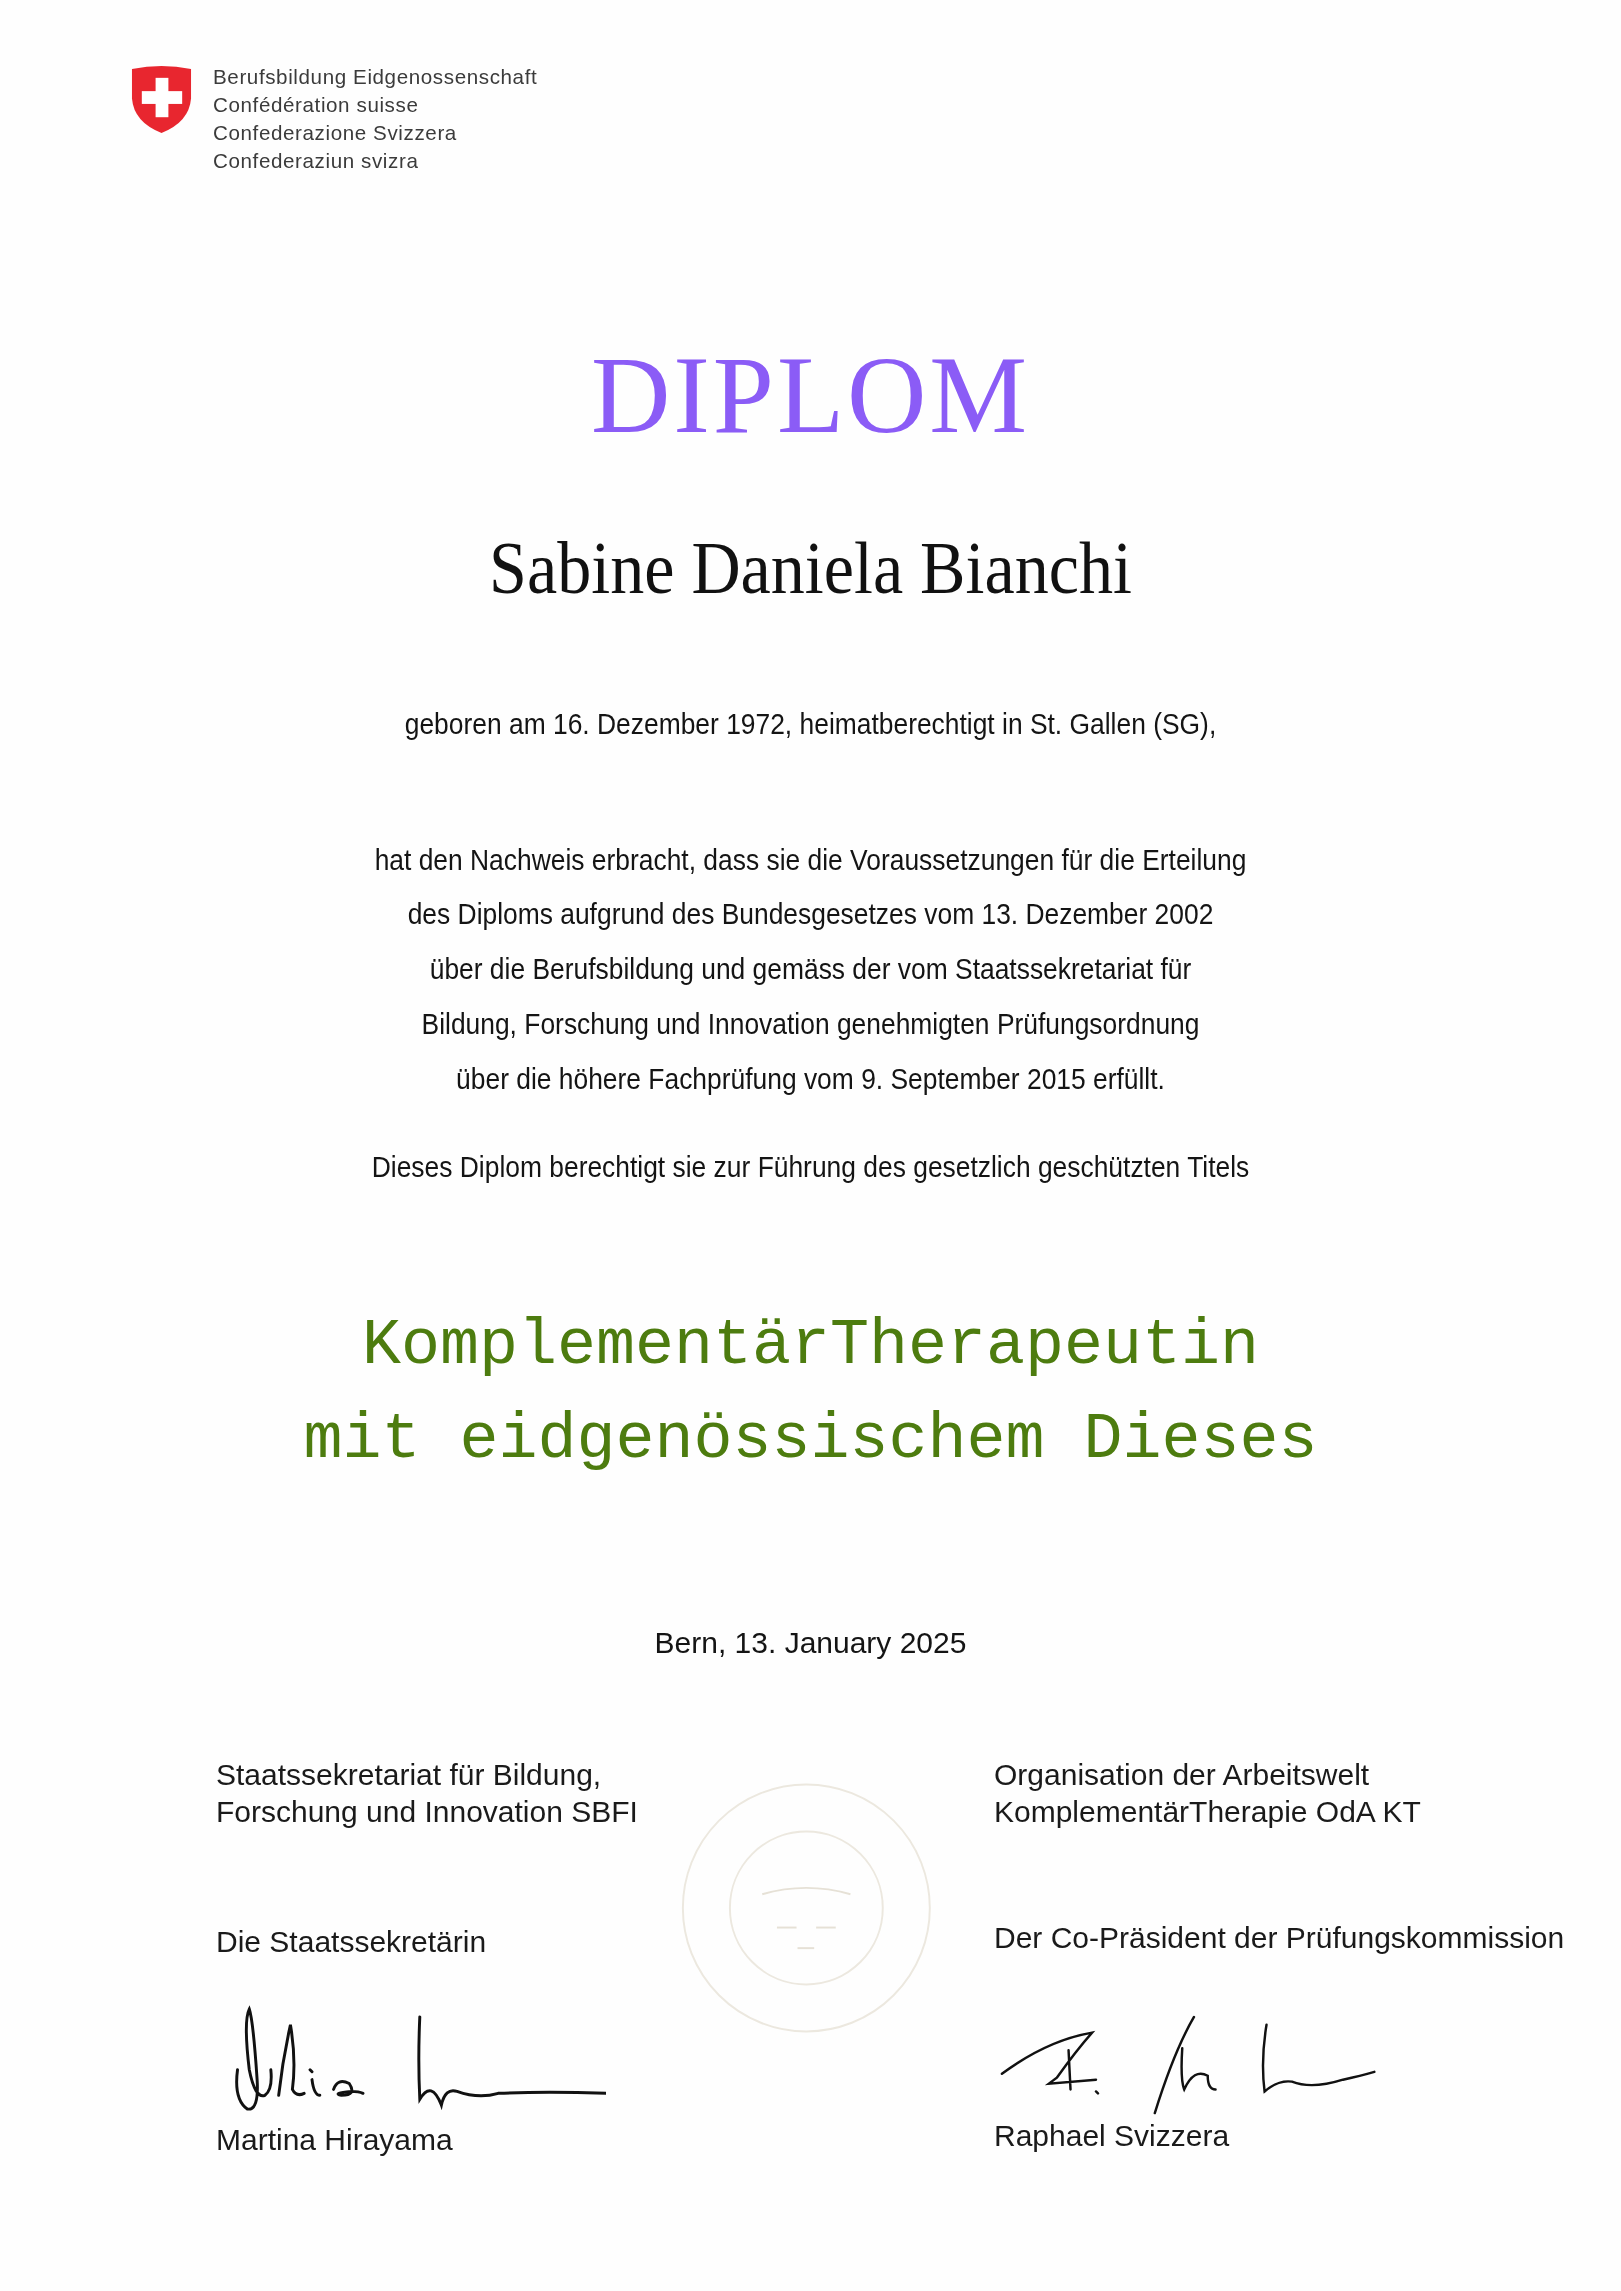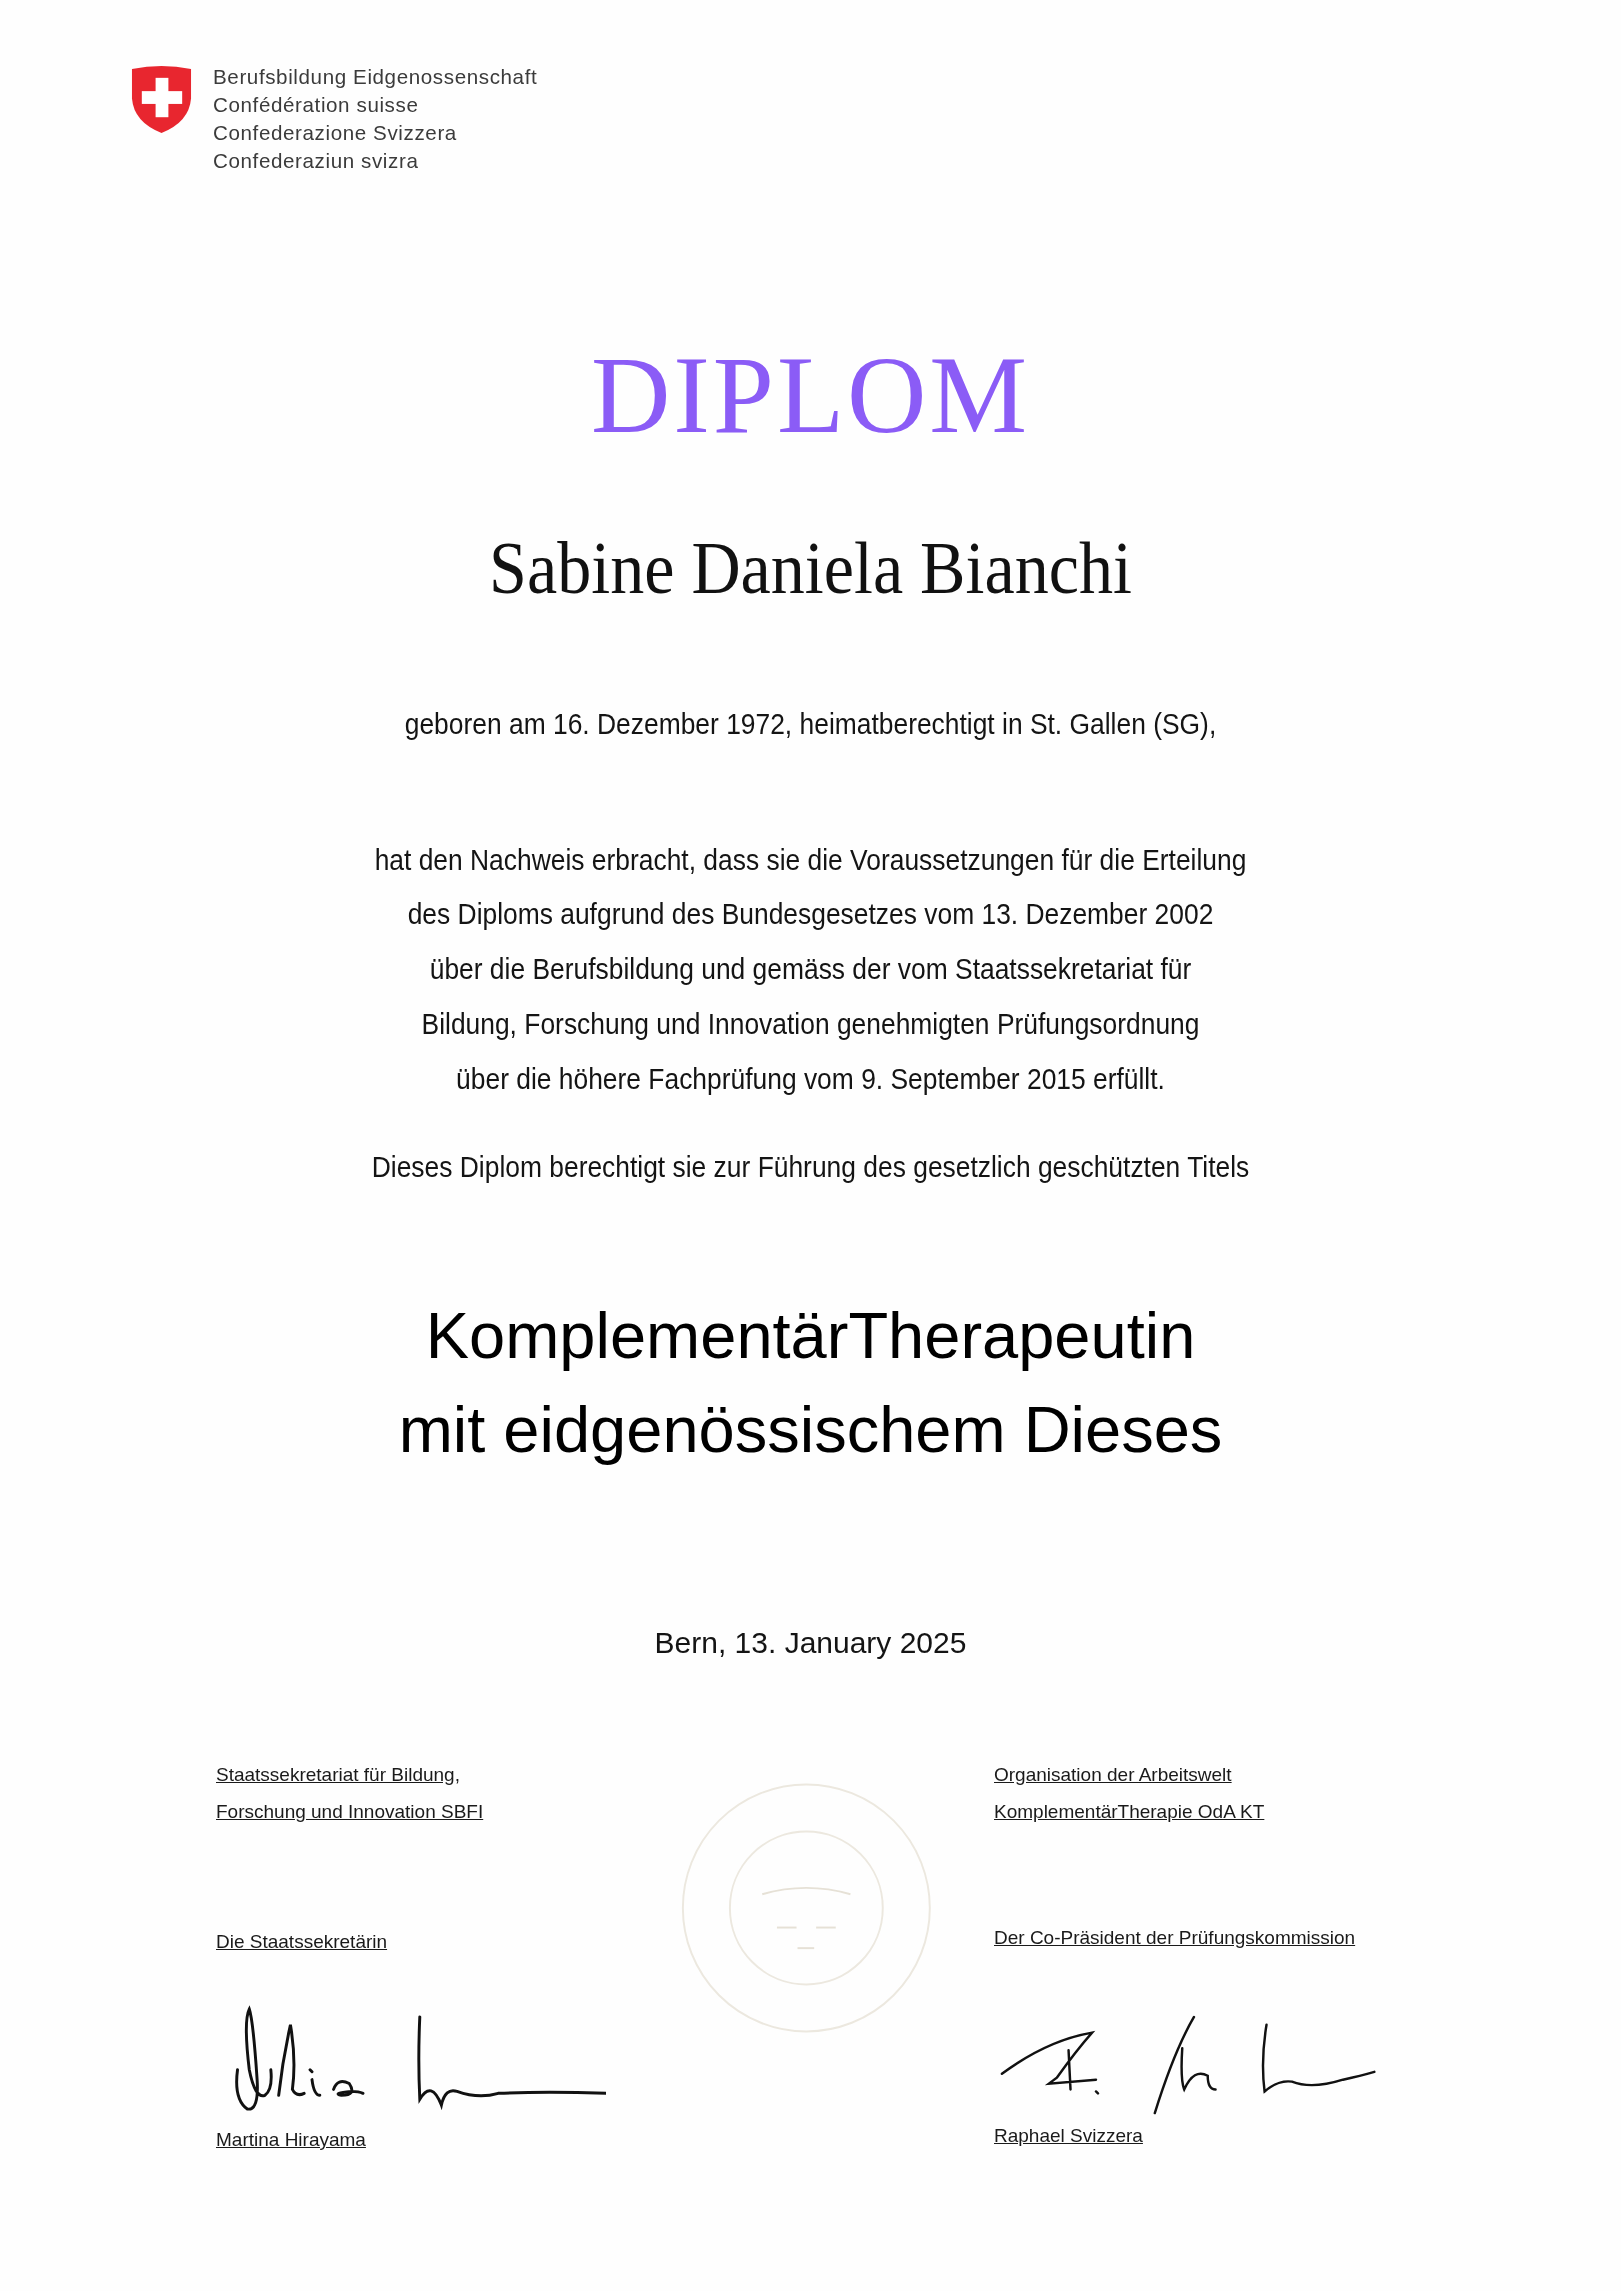--- a/index.html
+++ b/index.html
@@ -8,23 +8,23 @@
     font-family:"Liberation Sans", sans-serif; color:#111;
   }
   .abs { position:absolute; }
   .logo { left:130px; top:65px; width:63px; height:69px; }
   .fed { left:213px; top:63px; font-size:20.6px; line-height:28px; color:#3b3b3b; letter-spacing:0.6px; }
   .fed div { white-space:nowrap; }
   .center { left:0; width:1621px; text-align:center; white-space:nowrap; }
   .title { top:312px; font-family:"Liberation Serif", serif; font-size:110px; color:#8b5cf6; letter-spacing:2.9px; line-height:127px;margin-top:20px; }
   .name { top:519px; font-family:"Liberation Serif", serif; font-size:74px; color:#111; line-height:98px; transform:scaleX(0.92); }
   .body-line { font-size:30px; line-height:39px; color:#141414; transform:scaleX(0.88); }
-  .profession { font-family:Liberation Sans, sans-serif; font-size:65px; line-height:88px; color:#000000; }
+  .profession { font-family:Liberation Mono, monospace; font-size:65px; line-height:88px; color:#4d7c0f;margin-top:10px; }
   .date { top:1623px; font-size:30px; line-height:39px; color:#141414; }
-  .org { font-size:19px; line-height:37px; color:#1a1a1a; white-space:nowrap;text-decoration:underline; }
+  .org { font-size:30px; line-height:37px; color:#1a1a1a; white-space:nowrap; }
   .seal { left:676px; top:1759px; width:294px; height:294px; }
   .sig { }
 </style>
 </head>
 <body>
 
 <div class="abs logo">
   <svg width="63" height="69" viewBox="0 0 64 70">
     <path d="M2 4 Q32 -2 62 4 L62 34 Q60 58 32 69 Q4 58 2 34 Z" fill="#e8262f"></path>
     <rect x="26" y="13" width="13" height="40" fill="#fff"></rect>

